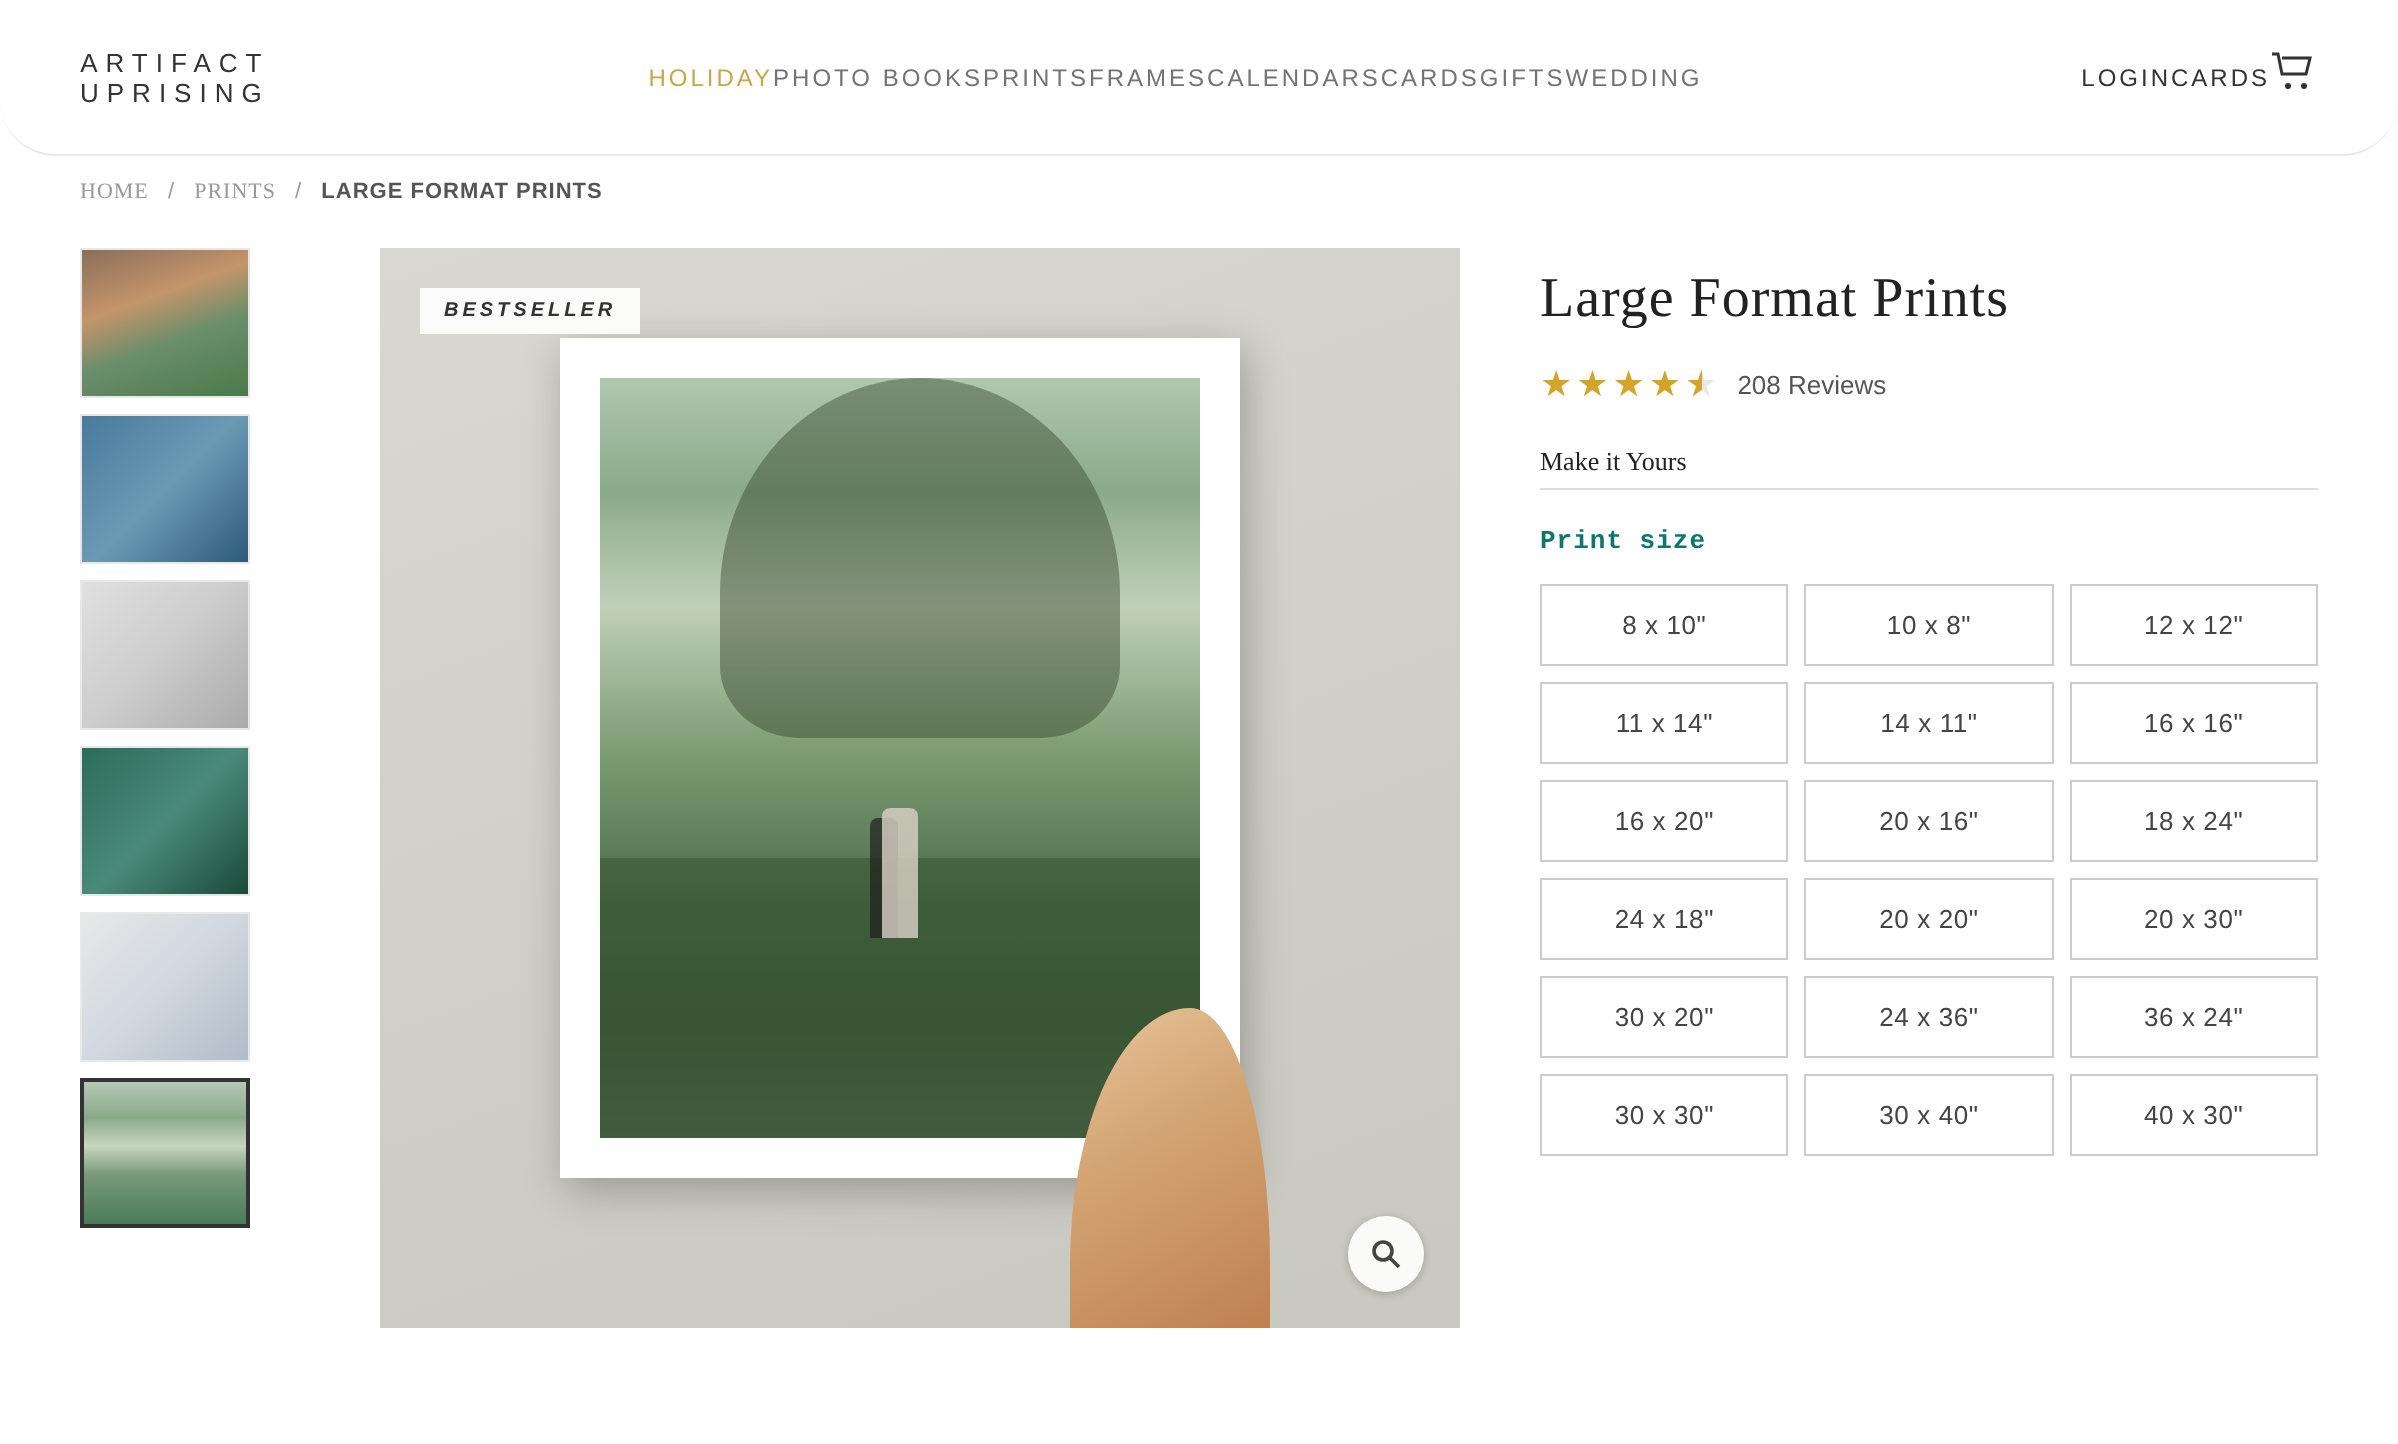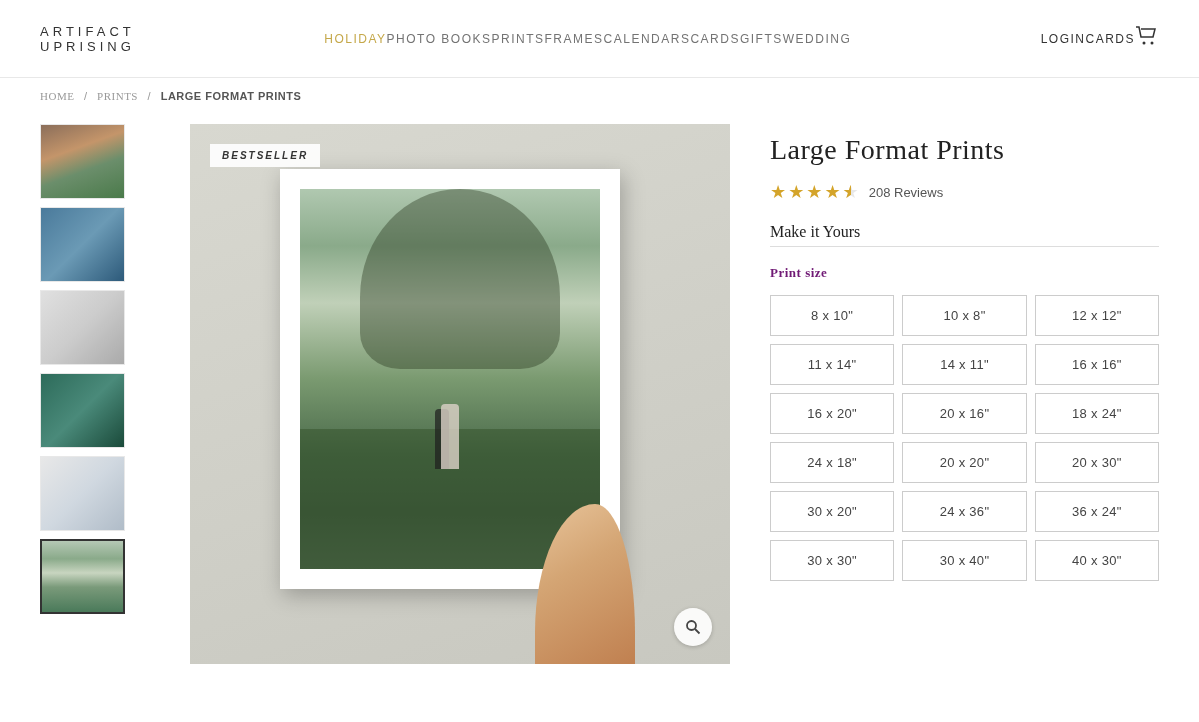--- a/index.html
+++ b/index.html
@@ -1,19 +1,19 @@
 <!DOCTYPE html>
 <html><head>
   <meta charset="utf-8">
   <style>
     * { margin: 0; padding: 0; box-sizing: border-box; }
     body { font-family: 'Georgia', serif; background: #fff; color: #333; width: 1199px; min-height: 722px; overflow-x: hidden; }
 
     
-    .header { display: flex; align-items: center; justify-content: space-between; padding: 0 40px; height: 78px; border-bottom: 1px solid #e8e8e8; }
+    .header { display: flex; align-items: center; justify-content: space-between; padding: 0 40px; height: 78px; border-bottom: 1px solid #e8e8e8; border-radius: 28px; }
     .logo { display: flex; flex-direction: column; align-items: center; }
     .logo-top { font-size: 13px; letter-spacing: 4px; font-family: 'Arial', sans-serif; font-weight: 300; color: #333; }
     .logo-bottom { font-size: 13px; letter-spacing: 4px; font-family: 'Arial', sans-serif; font-weight: 300; color: #333; }
     .nav { display: flex; align-items: center; }
     .nav-item { font-family: 'Arial', sans-serif; font-size: 12px; letter-spacing: 1.5px; font-weight: 500; color: #737373; text-decoration: none; cursor: pointer; }
     .nav-item.active { color: #c5a84a; }
     .header-right { display: flex; align-items: center; }
     .header-right-item { font-family: 'Arial', sans-serif; font-size: 12px; letter-spacing: 1.5px; font-weight: 500; color: #333; cursor: pointer; }
 
     
@@ -37,23 +37,23 @@
 
     
     .product-info { flex: 1; padding-top: 10px; }
     .product-title { font-size: 28px; font-weight: 400; color: #222; margin-bottom: 15px; letter-spacing: 0.5px; }
     .product-price { font-family: 'Arial', sans-serif; font-size: 16px; color: #444; margin-bottom: 12px; }
     .rating-row { display: flex; align-items: center; gap: 10px; margin-bottom: 20px; }
     .stars { display: flex; gap: 2px; }
     .star { color: #d4a42a; font-size: 18px; }
     .reviews-count { font-family: 'Arial', sans-serif; font-size: 13px; color: #555; }
     .product-description { font-family: 'Georgia', serif; font-size: 14px; line-height: 1.7; color: #555; margin-bottom: 25px; }
-    .make-it-yours { font-size: 16px; font-weight: 400; color: #222; margin-bottom: 5px; }
+    .make-it-yours { font-size: 13px; font-weight: 400; color: #222; margin-bottom: 5px; }
     .divider { height: 1px; background: #ddd; margin-bottom: 18px; }
-    .print-size-label { font-family: Liberation Serif, serif; font-size: 13px; font-weight: 600; letter-spacing: 0.5px; color: #701a75; margin-bottom: 14px; }
+    .print-size-label { font-family: Liberation Mono, monospace; font-size: 13px; font-weight: 600; letter-spacing: 0.5px; color: #0f766e; margin-bottom: 14px; }
     .size-grid { display: grid; grid-template-columns: repeat(3, 1fr); gap: 8px; }
     .size-btn { padding: 12px 8px; border: 1px solid #ccc; background: #fff; font-family: 'Arial', sans-serif; font-size: 13px; color: #444; cursor: pointer; text-align: center; letter-spacing: 0.3px; }
 
     
     .cart-icon { font-size: 20px; cursor: pointer; }
   </style>
 </head>
 <body>
 
 <header>

